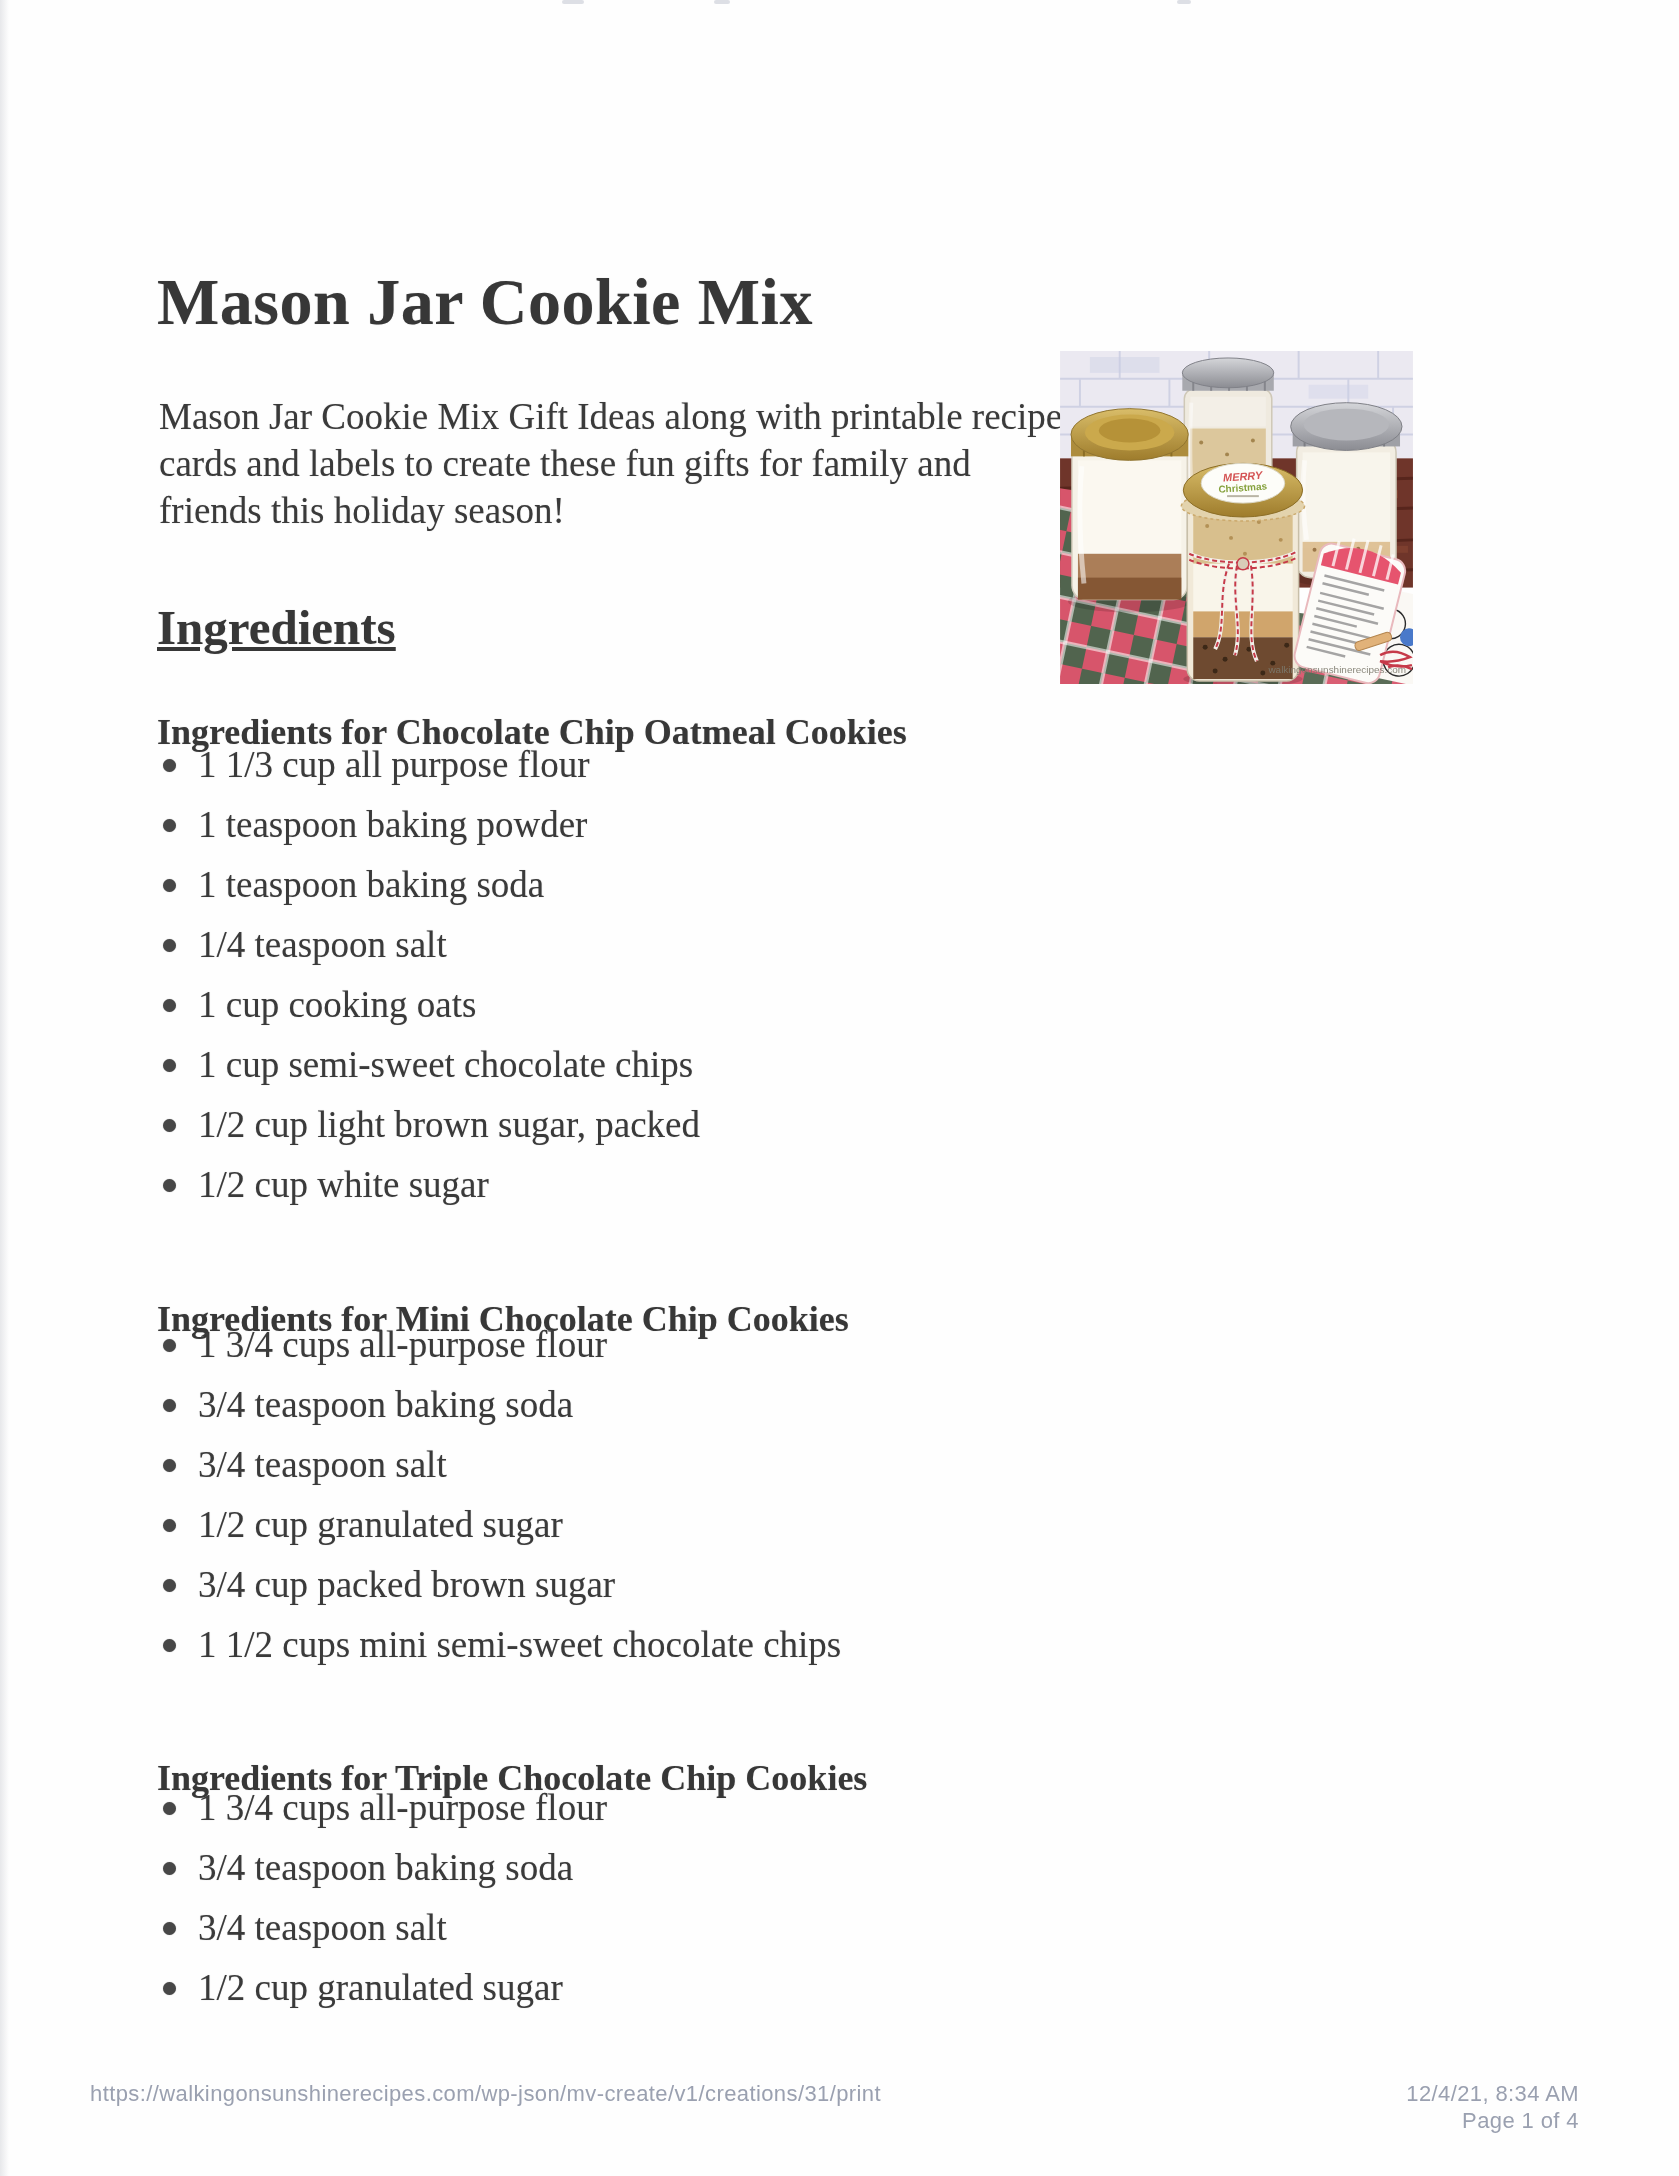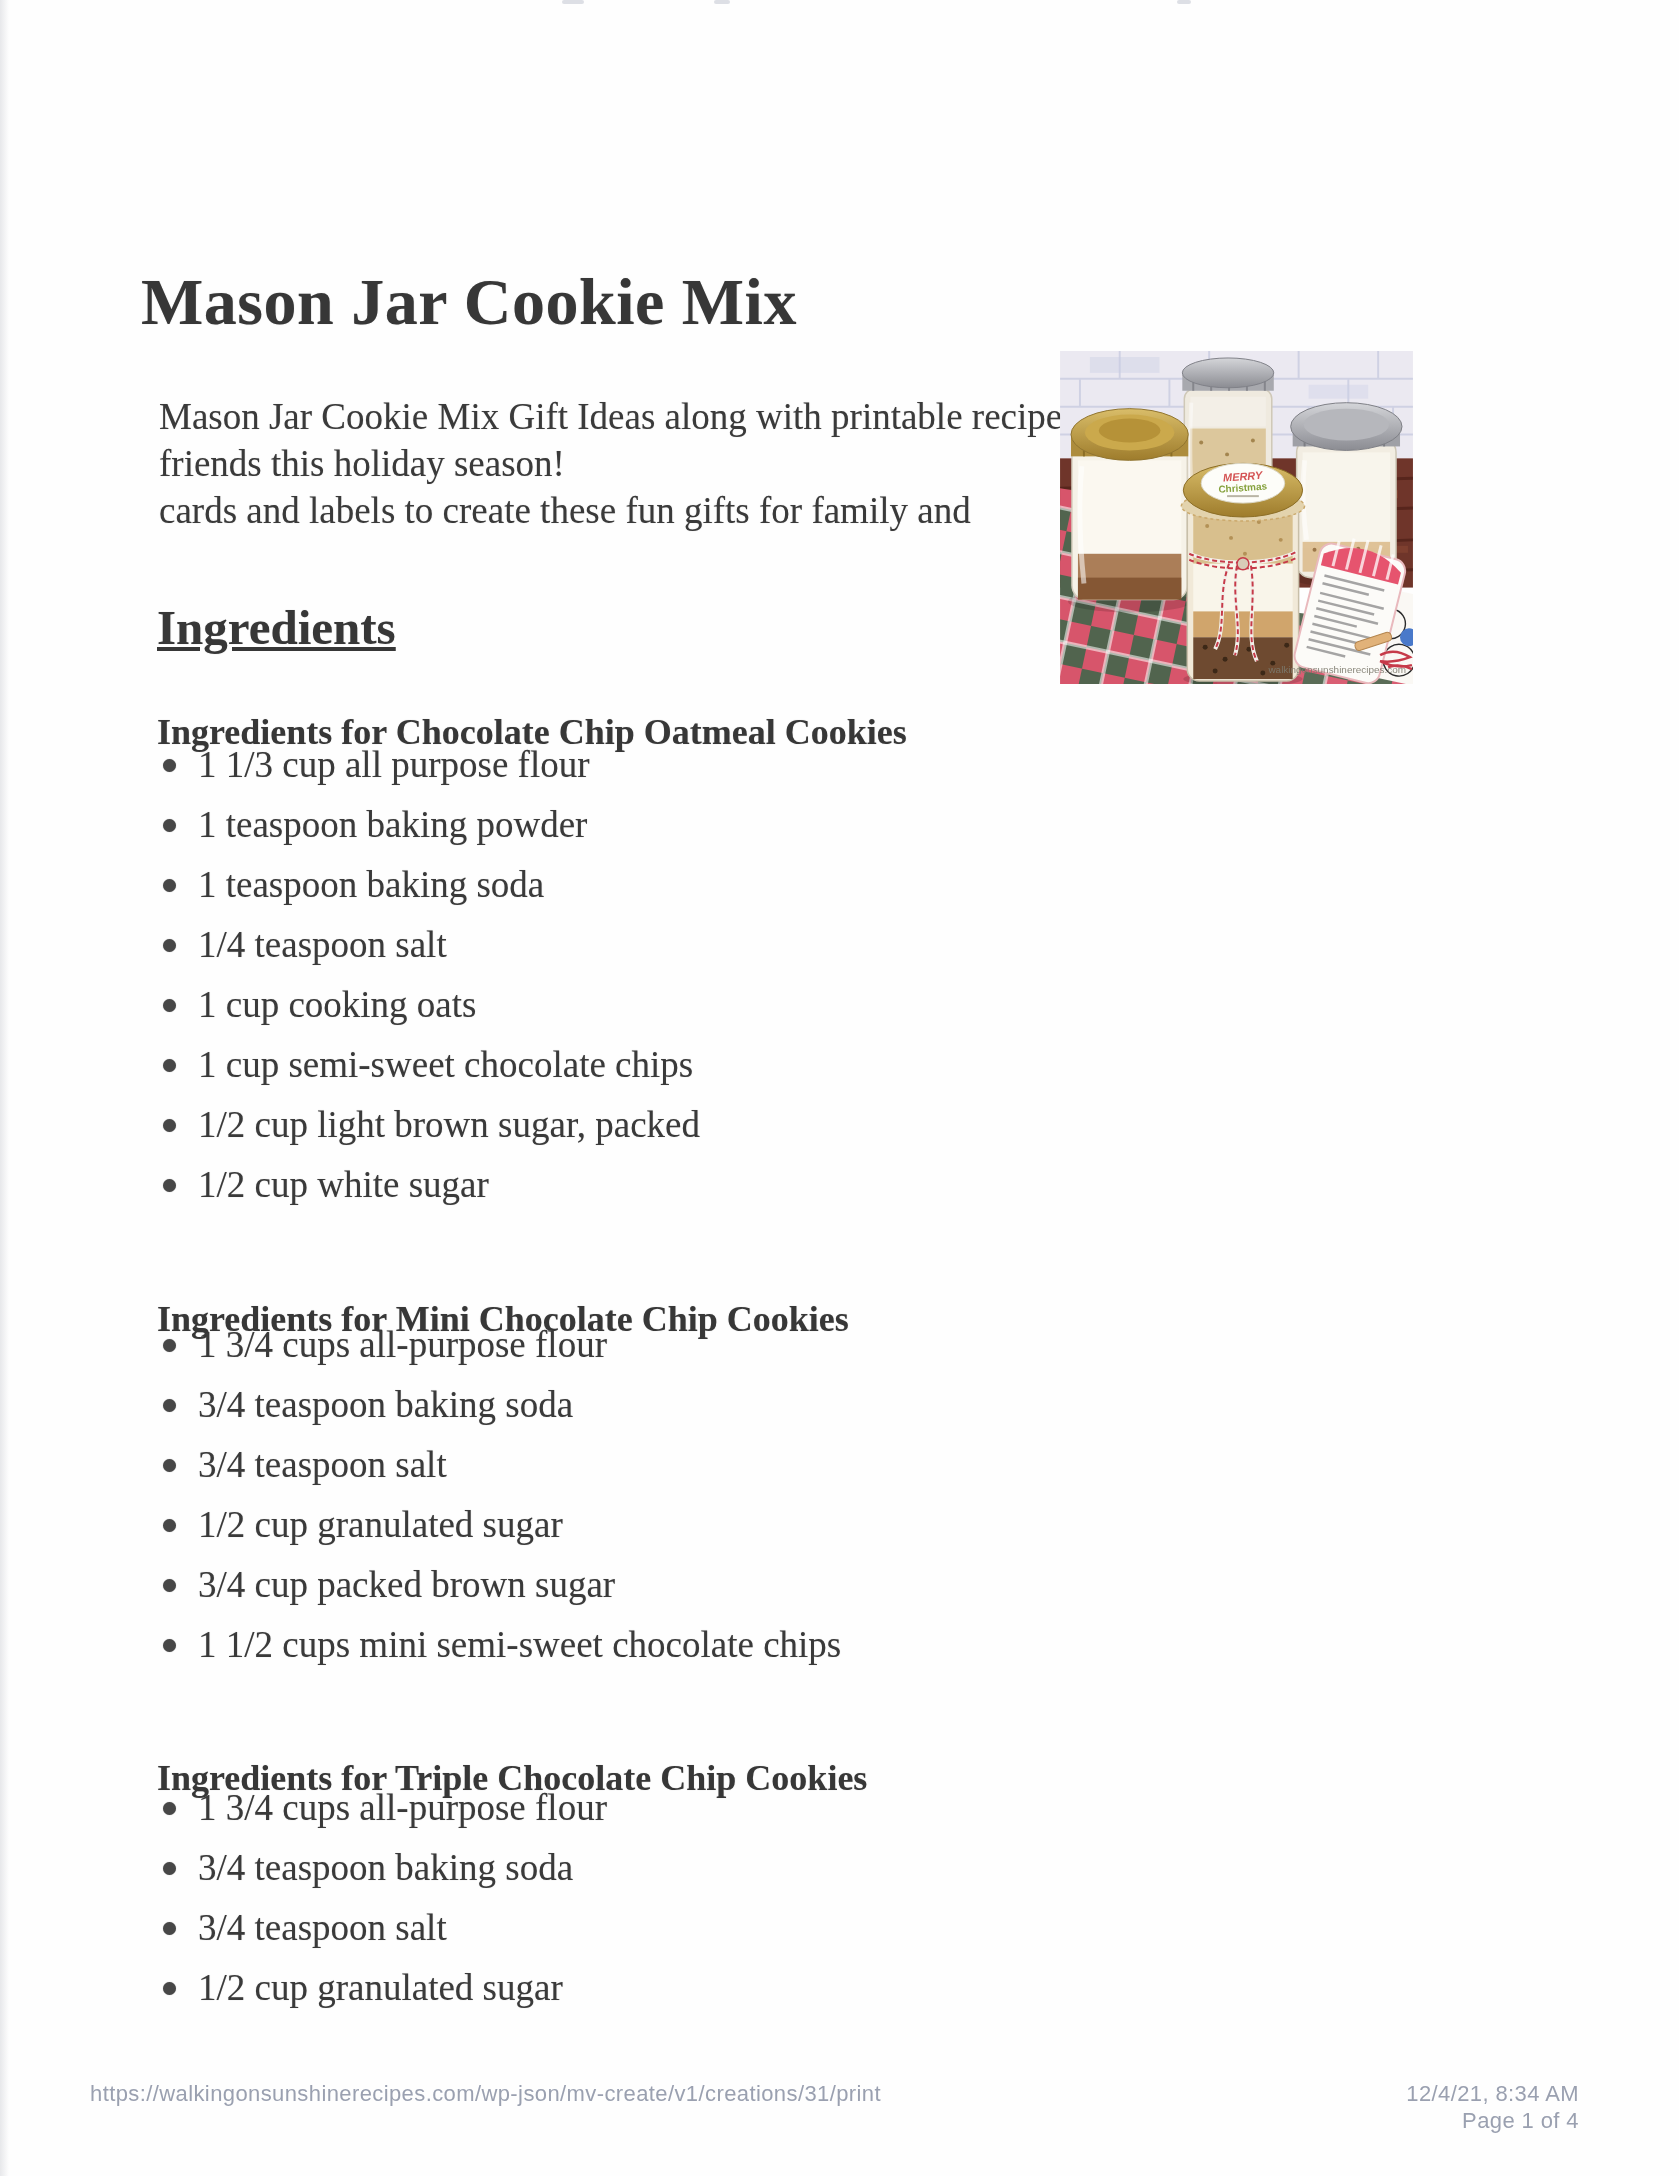--- a/index.html
+++ b/index.html
@@ -4,21 +4,21 @@
 <style>
   html,body{margin:0;padding:0;}
   body{
     width:1680px;height:2176px;position:relative;background:#fefefe;
     font-family:"Liberation Serif", serif;color:#3c3c3c;overflow:hidden;
   }
   .abs{position:absolute;}
   
   .doc{ text-shadow:0 0 1px rgba(40,40,40,.28); }
   .h1{
-    left:141px;top:220px;font-size:66px;line-height:76px;font-weight:700;
+    left:157px;top:220px;font-size:66px;line-height:76px;font-weight:700;
     color:#373737;letter-spacing:0.5px;white-space:nowrap;
   }
   .intro{ left:159px;top:356px;font-size:37px;line-height:47px;color:#3a3a3a; }
   .intro .line{display:block;white-space:nowrap;}
   .h2{
     left:157px;top:557px;font-size:49px;line-height:60px;font-weight:700;
     color:#373737;white-space:nowrap;text-decoration:underline;
   }
   .h3{
     font-size:36px;line-height:52px;font-weight:700;color:#373737;
@@ -59,22 +59,22 @@
 
 <div class="abs edge-shade"></div>
 <div class="abs speck" style="left:562px;width:22px;"></div>
 <div class="abs speck" style="left:714px;width:16px;"></div>
 <div class="abs speck" style="left:1177px;width:14px;"></div>
 
 <h1 class="abs doc h1">Mason Jar Cookie Mix</h1>
 
 <p class="abs doc intro">
   <span class="line">Mason Jar Cookie Mix Gift Ideas along with printable recipe</span>
+  <span class="line">cards and labels to create these fun gifts for family and</span>
   <span class="line">friends this holiday season!</span>
-  <span class="line">cards and labels to create these fun gifts for family and</span>
 </p>
 
 <h2 class="abs doc h2">Ingredients</h2>
 
 <h3 class="abs doc h3 h3-1">Ingredients for Chocolate Chip Oatmeal Cookies</h3>
 <ul class="abs doc ing ul-1">
   <li><span class="dot"></span><span>1 1/3 cup all purpose flour</span></li>
   <li><span class="dot"></span><span>1 teaspoon baking powder</span></li>
   <li><span class="dot"></span><span>1 teaspoon baking soda</span></li>
   <li><span class="dot"></span><span>1/4 teaspoon salt</span></li>

